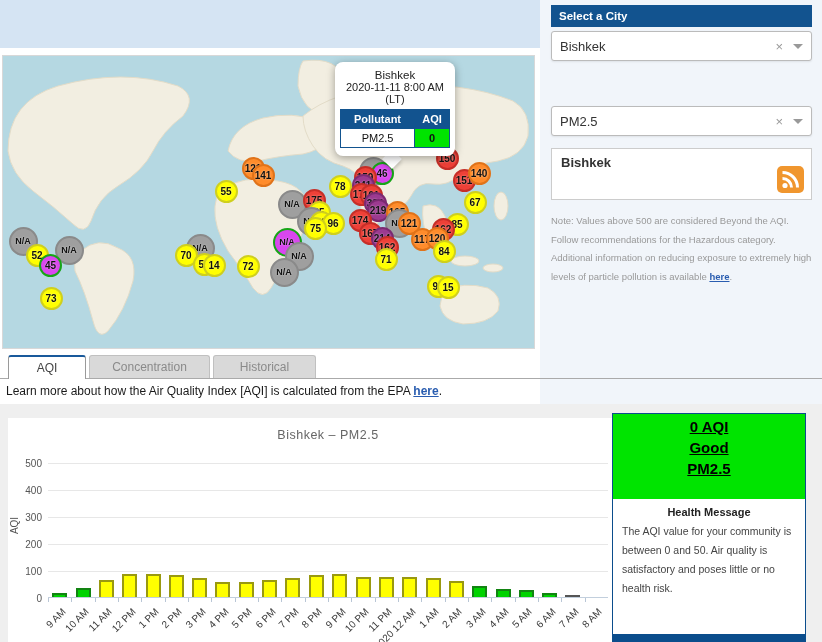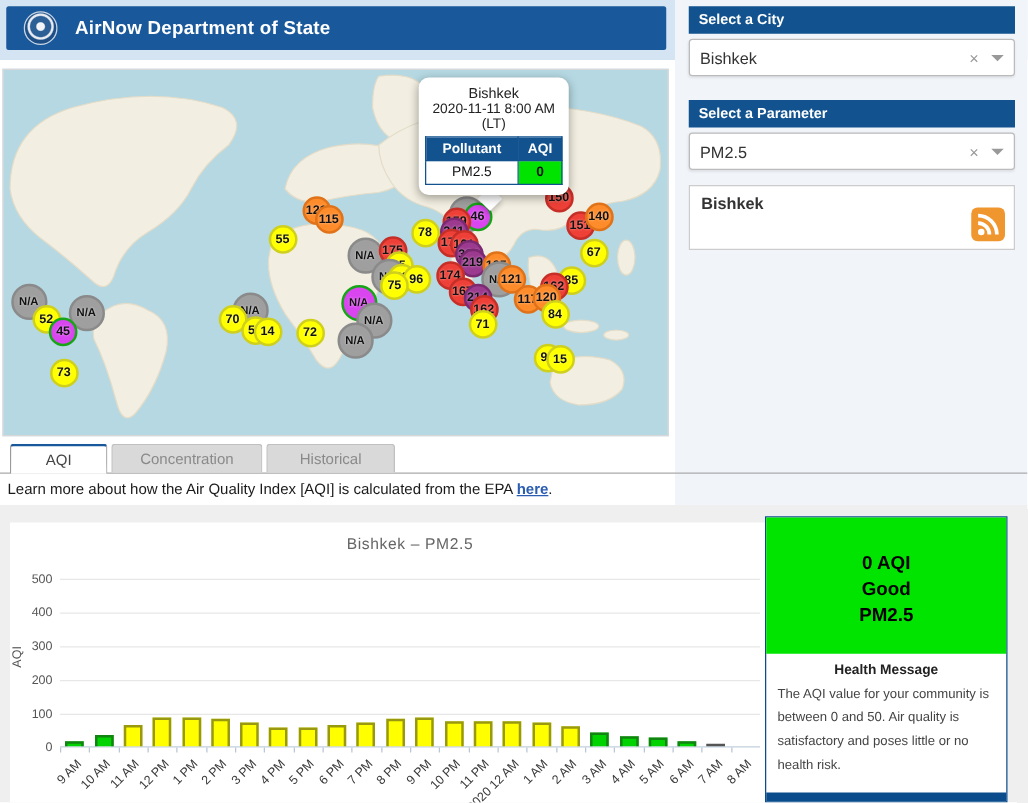--- a/index.html
+++ b/index.html
@@ -71,38 +71,34 @@
   .xtick { position:absolute; width:1px; height:4px; background:#b9c6d6; top:140px; }
   .xlabels { position:absolute; left:40px; top:188px; width:560px; height:36px; }
   .xl { position:absolute; width:90px; text-align:right; font-size:10px; color:#3a3a3a; transform:rotate(-45deg); transform-origin:100% 0; white-space:nowrap; }
 
   
   .cc { position:absolute; left:612px; top:9px; width:194px; height:229px; background:#fff; border:1px solid #0b4d8c; display:flex; flex-direction:column; }
   .cc-head { background:#0b4d8c; color:#fff; text-align:center; padding:7px 4px 8px; }
   .cc-head .t1 { font-size:13px; font-weight:bold; }
   .cc-head .t2 { font-size:10px; font-weight:bold; margin-top:3px; }
   .cc-head .t3 { font-size:13.5px; font-weight:bold; margin-top:3px; }
-  .cc-green { background:#00e400; color:#000; text-align:center; padding:24px 0 18px; }
+  .cc-green { background:#00e400; color:#000; text-align:center; padding:0 0 18px;text-decoration:underline; }
   .cc-green div { font-size:15px; font-weight:bold; margin:4px 0; }
   .cc-health { flex:1; padding:7px 9px; }
   .cc-health .ht { text-align:center; font-size:11px; font-weight:bold; color:#222; margin-bottom:4px; }
   .cc-health .hb { font-size:10.5px; color:#444; line-height:1.8; }
   .cc-foot { height:7px; background:#0b4d8c; }
 </style>
 </head>
 <body>
 
 <div id="app">
   <div class="top-band"></div>
   <div class="right-col-bg"></div>
 
-  <div class="header">
-    <div class="seal"></div>
-    <div class="header-title">AirNow Department of State</div>
-  </div>
 
   <div class="map">
     <svg width="533" height="294" viewBox="0 0 533 294">
       <g fill="#f2eee1" stroke="#e3dcc8" stroke-width="1">
         <path d="M5,95 Q5,45 55,30 Q120,12 175,30 Q195,40 180,60 Q160,75 150,95 Q140,115 115,130 Q95,142 88,165 Q82,180 70,168 Q50,150 30,135 Q8,118 5,95 Z"></path>
         <path d="M300,5 Q335,0 342,25 Q345,50 322,60 Q300,55 295,30 Q295,12 300,5 Z"></path>
         <path d="M78,195 Q95,180 115,192 Q135,200 130,225 Q122,255 105,275 Q95,285 90,265 Q82,235 72,215 Q70,200 78,195 Z"></path>
         <path d="M215,135 Q240,118 275,125 Q305,130 305,155 Q303,175 290,195 Q278,215 268,232 Q260,245 250,232 Q240,215 225,195 Q210,170 212,150 Z"></path>
         <path d="M225,95 Q230,70 260,62 Q290,55 315,65 Q330,72 325,85 Q315,95 300,98 Q275,100 255,105 Q235,108 225,95 Z"></path>
         <path d="M300,60 Q330,35 390,30 Q460,25 510,45 Q528,55 525,80 Q520,100 495,105 Q470,108 455,120 Q445,130 430,128 Q415,125 408,140 Q400,155 385,150 Q370,145 362,130 Q355,115 340,110 Q320,105 310,90 Q300,75 300,60 Z"></path>
@@ -114,21 +110,21 @@
         <ellipse cx="498" cy="150" rx="7" ry="14"></ellipse>
       </g>
     </svg>
     <div>
         <div class="marker na" style="height: 29px; width: 29px; left: 5.5px; top: 170.5px; font-size: 9px;">N/A</div>
         <div class="marker moderate" style="height: 23px; width: 23px; left: 22.5px; top: 188px; font-size: 10px;">52</div>
         <div class="marker na" style="height: 29px; width: 29px; left: 51.5px; top: 179.5px; font-size: 9px;">N/A</div>
         <div class="marker good" style="height: 23px; width: 23px; left: 36px; top: 197.5px; font-size: 10px;">45</div>
         <div class="marker moderate" style="height: 23px; width: 23px; left: 36.5px; top: 230.5px; font-size: 10px;">73</div>
         <div class="marker usg" style="height: 23px; width: 23px; left: 238.5px; top: 100.5px; font-size: 10px;">121</div>
-        <div class="marker usg" style="height: 23px; width: 23px; left: 248.5px; top: 107.5px; font-size: 10px;">115</div>
+        <div class="marker usg" style="height: 23px; width: 23px; left: 248.5px; top: 107.5px; font-size: 10px;">141</div>
         <div class="marker moderate" style="height: 23px; width: 23px; left: 211.5px; top: 123.5px; font-size: 10px;">55</div>
         <div class="marker na" style="height: 29px; width: 29px; left: 182.5px; top: 177.5px; font-size: 9px;">N/A</div>
         <div class="marker moderate" style="height: 23px; width: 23px; left: 171.5px; top: 187.5px; font-size: 10px;">70</div>
         <div class="marker moderate" style="height: 23px; width: 23px; left: 189.5px; top: 196.5px; font-size: 10px;">59</div>
         <div class="marker moderate" style="height: 23px; width: 23px; left: 199.5px; top: 197.5px; font-size: 10px;">14</div>
         <div class="marker moderate" style="height: 23px; width: 23px; left: 233.5px; top: 198.5px; font-size: 10px;">72</div>
         <div class="marker na" style="height: 29px; width: 29px; left: 274.5px; top: 133.5px; font-size: 9px;">N/A</div>
         <div class="marker unhealthy" style="height: 23px; width: 23px; left: 299.5px; top: 132.5px; font-size: 10px;">175</div>
         <div class="marker moderate" style="height: 23px; width: 23px; left: 304.5px; top: 144.5px; font-size: 10px;">65</div>
         <div class="marker na" style="height: 29px; width: 29px; left: 293.5px; top: 150.5px; font-size: 9px;">N/A</div>
@@ -186,38 +182,38 @@
         </table>
     </div>
   </div>
 
   <div class="side-hdr" style="top:5px;">Select a City</div>
   <div class="side-select" style="top:31px;">
     <span class="val">Bishkek</span>
     <span class="clear-x">×</span>
     <span class="caret"></span>
   </div>
-  <div class="side-hdr" style="top:80px;">Select a Parameter</div>
   <div class="side-select" style="top:106px;">
     <span class="val">PM2.5</span>
     <span class="clear-x">×</span>
     <span class="caret"></span>
   </div>
 
   <div class="rss-box">
     <div class="feed-title">Bishkek</div>
     <div class="rss-icon">
       <svg width="27" height="27" viewBox="0 0 27 27">
         <circle cx="8" cy="19.5" r="2.6" fill="#fff"></circle>
         <path d="M5.5,12.5 a9,9 0 0 1 9,9" stroke="#fff" stroke-width="3" fill="none"></path>
         <path d="M5.5,6.5 a15,15 0 0 1 15,15" stroke="#fff" stroke-width="3" fill="none"></path>
       </svg>
     </div>
   </div>
 
+  <div class="note"><span>Note: Values above 500 are considered Beyond the AQI. Follow recommendations for the Hazardous category. Additional information on reducing exposure to extremely high levels of particle pollution is available </span><a href="#">here</a><span>.</span></div>
 
   <div class="tabs">
     <div class="tab active" style="left:8px;width:78px;">AQI</div>
     <div class="tab" style="left:89px;width:121px;">Concentration</div>
     <div class="tab" style="left:213px;width:103px;">Historical</div>
   </div>
   <div class="learn"><span>Learn more about how the Air Quality Index [AQI] is calculated from the EPA </span><a href="#">here</a><span>.</span></div>
 
   <div class="bottom">
     <div class="chart-card">

